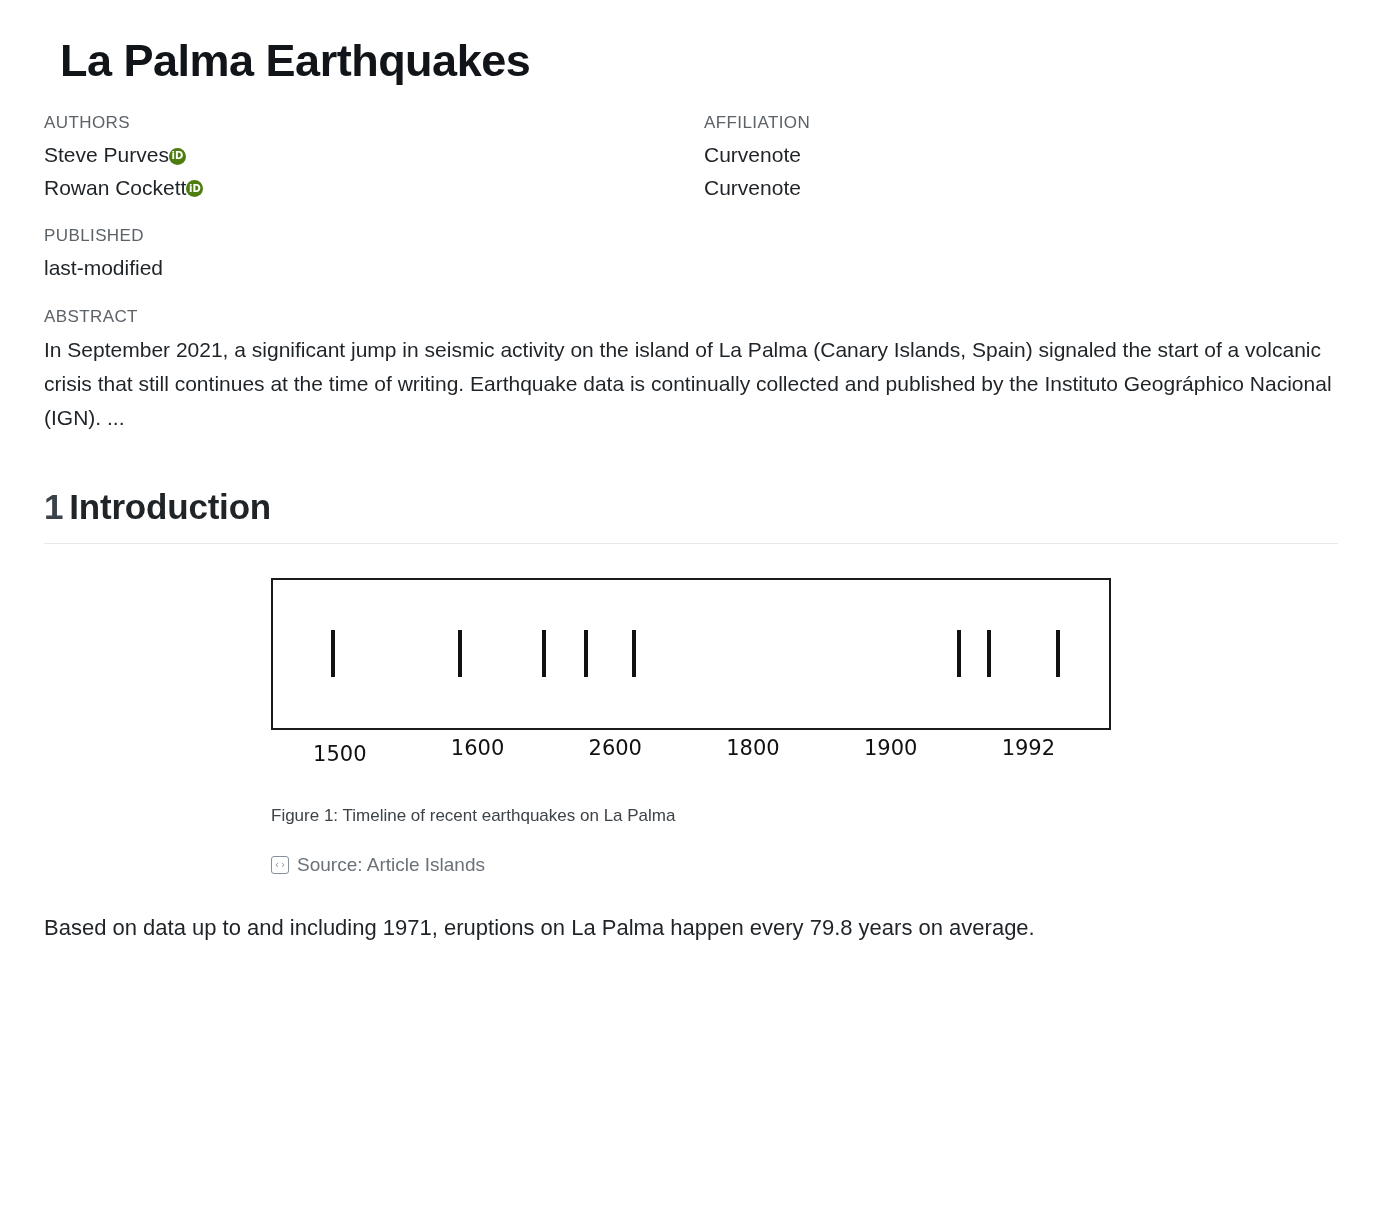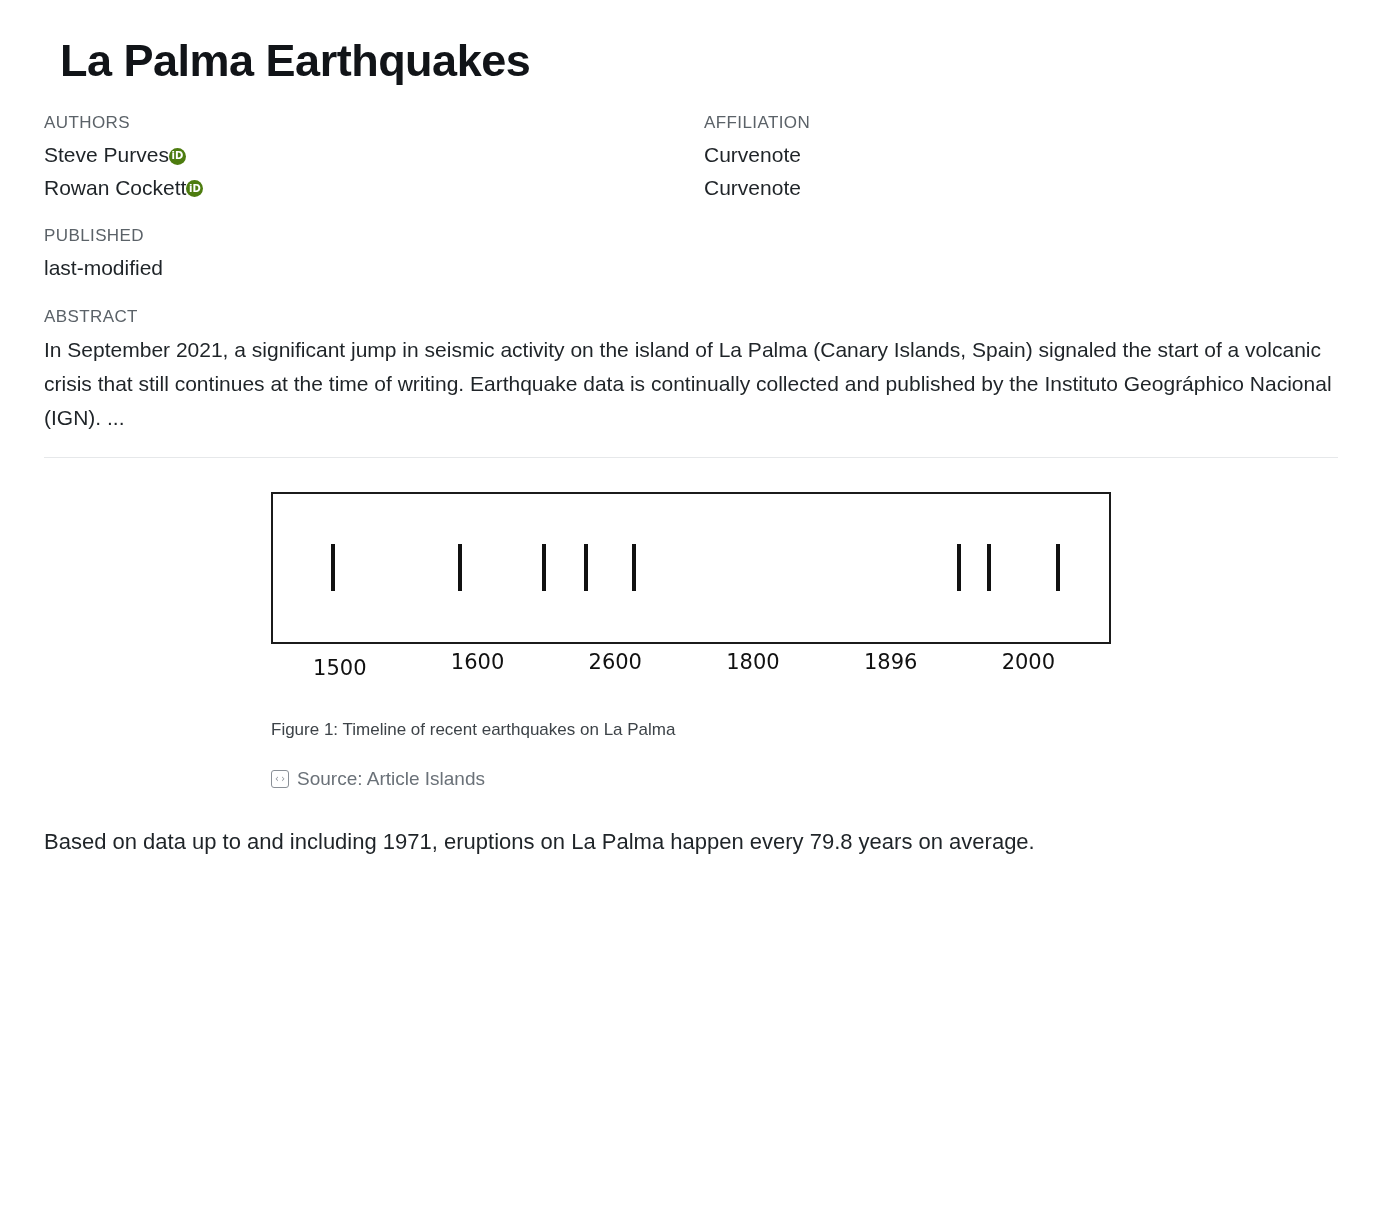--- a/index.html
+++ b/index.html
@@ -188,41 +188,44 @@
 
     <div></div>
 
   </div>
 
   <div class="meta-block">
     <div class="meta-label">ABSTRACT</div>
     <div class="abstract-text">In September 2021, a significant jump in seismic activity on the island of La Palma (Canary Islands, Spain) signaled the start of a volcanic crisis that still continues at the time of writing. Earthquake data is continually collected and published by the Instituto Geográphico Nacional (IGN). ...</div>
   </div>
 
+  <h2 class="section-heading">
+    <span class="num">1</span><span>Introduction</span>
+  </h2>
   <hr class="divider">
 
   <div class="figure-wrap">
     <div class="figure-inner">
       <div class="chart-box" id="chart-box">
           <div class="tick-line" style="left: 6.88525%;"></div>
           <div class="tick-line" style="left: 22.1311%;"></div>
           <div class="tick-line" style="left: 32.1311%;"></div>
           <div class="tick-line" style="left: 37.2131%;"></div>
           <div class="tick-line" style="left: 42.9508%;"></div>
           <div class="tick-line" style="left: 81.8033%;"></div>
           <div class="tick-line" style="left: 85.4098%;"></div>
           <div class="tick-line" style="left: 93.6066%;"></div>
         </div>
       <div class="axis-labels" id="axis-labels">
           <div class="axis-label" style="left: 8.19672%; margin-top: 6px;">1500</div>
           <div class="axis-label" style="left: 24.5902%;">1600</div>
           <div class="axis-label" style="left: 40.9836%;">2600</div>
           <div class="axis-label" style="left: 57.377%;">1800</div>
-          <div class="axis-label" style="left: 73.7705%;">1896</div>
-          <div class="axis-label" style="left: 90.1639%;">2000</div>
+          <div class="axis-label" style="left: 73.7705%;">1900</div>
+          <div class="axis-label" style="left: 90.1639%;">1992</div>
         </div>
       <div class="figure-caption">Figure 1: Timeline of recent earthquakes on La Palma</div>
       <div class="source-line">
         <span class="source-icon">‹›</span>
         <span>Source: Article Islands</span>
       </div>
     </div>
   </div>
 
   <p class="body-para">Based on data up to and including 1971, eruptions on La Palma happen every 79.8 years on average.</p>

